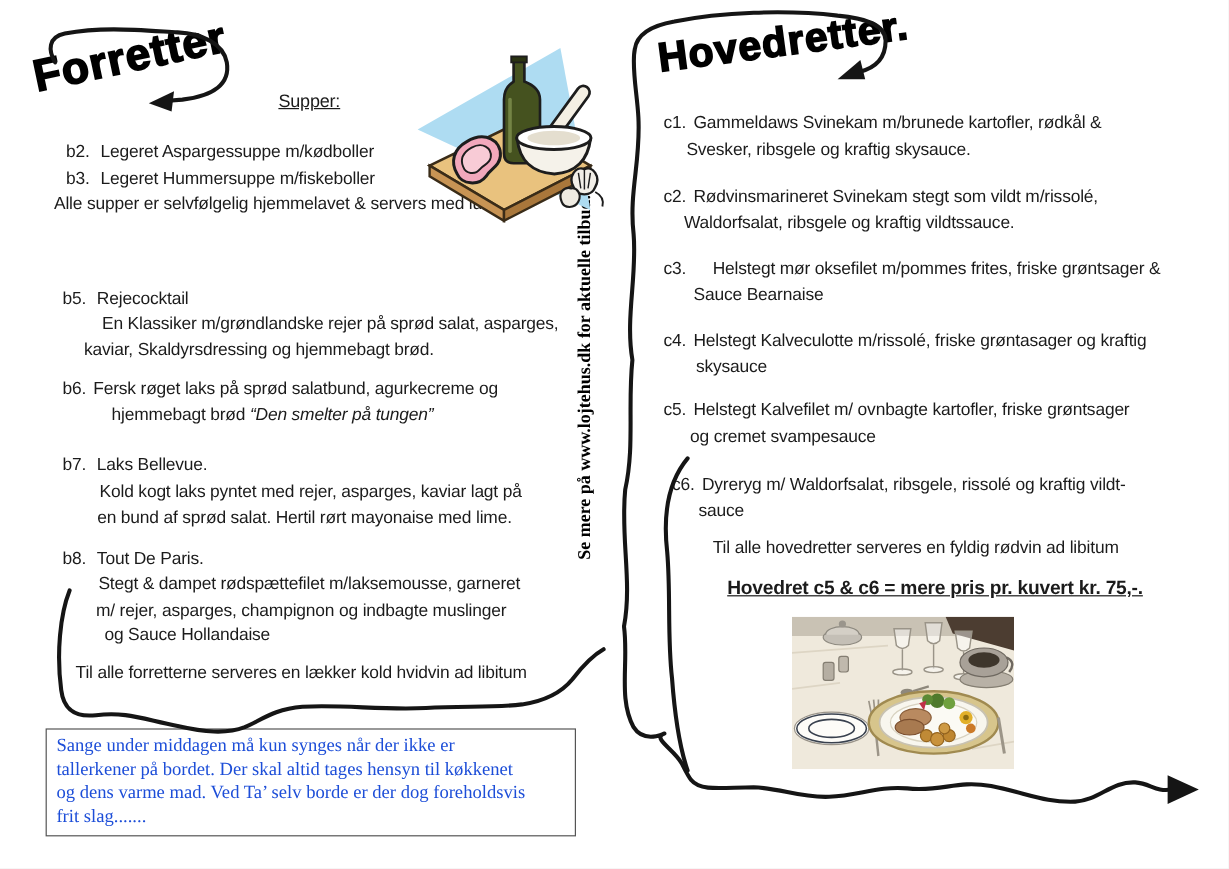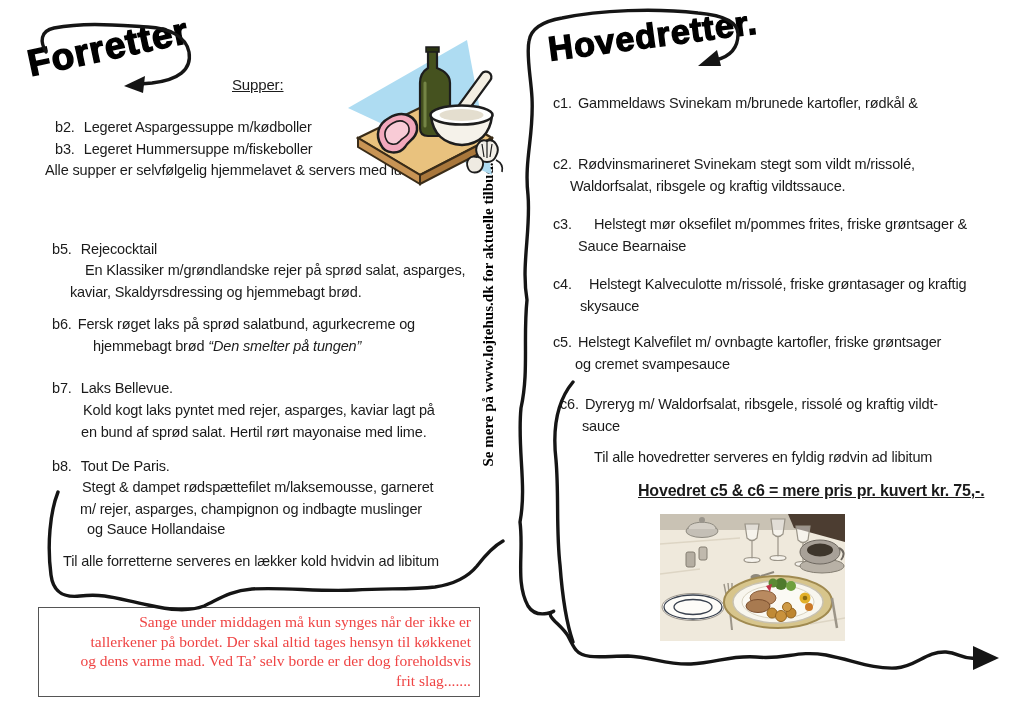--- a/index.html
+++ b/index.html
@@ -8,27 +8,27 @@
   .line{position:absolute;white-space:nowrap;font-size:14.5px;letter-spacing:-0.15px;line-height:16px;}
   .code{display:inline-block;margin-right:9px;}
   .it{font-style:italic;}
   .menu-header{position:absolute;font-weight:bold;color:#000;
                -webkit-text-stroke:1.4px #000;letter-spacing:1px;white-space:nowrap;}
   #forretter-header{left:24px;top:44px;font-size:37px;transform:rotate(-12deg);transform-origin:left top;}
   #hovedretter-header{left:546px;top:30px;font-size:34px;transform:rotate(-7.5deg);transform-origin:left top;}
   .underl{text-decoration:underline;}
   #supper-title{left:232px;top:77px;font-size:15px;text-decoration:underline;}
   #wine-note-right{left:594px;top:449px;}
-  #price-note{left:606px;top:483px;font-size:16px;font-weight:bold;letter-spacing:-0.2px;margin-left:32px;}
+  #price-note{left:606px;top:483px;font-size:16px;font-weight:bold;letter-spacing:-0.2px;}
   #side-note{position:absolute;left:338px;top:308px;width:300px;text-align:center;
              transform:rotate(-90deg);font-family:"Liberation Serif",serif;font-weight:bold;
              font-size:15px;white-space:nowrap;color:#000;}
   #bottom-note{position:absolute;left:38px;top:607px;width:424px;border:1px solid #555;
                padding:4px 8px 6px 8px;font-family:"Liberation Serif",serif;font-size:15.5px;
-               line-height:19.5px;color:#ef4444;text-align:right;}
+               line-height:19.5px;color:#1d4ed8;}
   #bottom-note div{white-space:nowrap;}
   svg{position:absolute;left:0;top:0;pointer-events:none;}
   #frame-svg{z-index:3;}
   #clipart{left:340px;top:28px;z-index:1;}
   #photo{left:660px;top:514px;z-index:1;}
 </style>
 </head>
 <body>
 
 <div id="page">
@@ -55,28 +55,29 @@
   <div class="line" style="left:81px;top:424px">en bund af sprød salat. Hertil rørt mayonaise med lime.</div>
 
   <div class="line" style="left:52px;top:458px"><span class="code">b8.</span><span>Tout De Paris.</span></div>
   <div class="line" style="left:82px;top:479px">Stegt &amp; dampet rødspættefilet m/laksemousse, garneret</div>
   <div class="line" style="left:80px;top:501px">m/ rejer, asparges, champignon og indbagte muslinger</div>
   <div class="line" style="left:87px;top:521px">og Sauce Hollandaise</div>
 
   <div class="line" style="left:63px;top:553px">Til alle forretterne serveres en lækker kold hvidvin ad libitum</div>
 
   <div class="line" style="left:553px;top:95px"><span class="code" style="margin-right:6px">c1.</span><span>Gammeldaws Svinekam m/brunede kartofler, rødkål &amp;</span></div>
+  <div class="line" style="left:572px;top:117px">Svesker, ribsgele og kraftig skysauce.</div>
 
   <div class="line" style="left:553px;top:156px"><span class="code" style="margin-right:6px">c2.</span><span>Rødvinsmarineret Svinekam stegt som vildt m/rissolé,</span></div>
   <div class="line" style="left:570px;top:178px">Waldorfsalat, ribsgele og kraftig vildtssauce.</div>
 
   <div class="line" style="left:553px;top:216px"><span class="code" style="margin-right:22px">c3.</span><span>Helstegt mør oksefilet m/pommes frites, friske grøntsager &amp;</span></div>
   <div class="line" style="left:578px;top:238px">Sauce Bearnaise</div>
 
-  <div class="line" style="left:553px;top:276px"><span class="code" style="margin-right:17px">c4.</span><span>Helstegt Kalveculotte m/rissolé, friske grøntasager og kraftig</span></div>
+  <div class="line" style="left:553px;top:276px"><span class="code" style="margin-right:6px">c4.</span><span>Helstegt Kalveculotte m/rissolé, friske grøntasager og kraftig</span></div>
   <div class="line" style="left:580px;top:298px">skysauce</div>
 
   <div class="line" style="left:553px;top:334px"><span class="code" style="margin-right:6px">c5.</span><span>Helstegt Kalvefilet m/ ovnbagte kartofler, friske grøntsager</span></div>
   <div class="line" style="left:575px;top:356px">og cremet svampesauce</div>
 
   <div class="line" style="left:560px;top:396px"><span class="code" style="margin-right:6px">c6.</span><span>Dyreryg m/ Waldorfsalat, ribsgele, rissolé og kraftig vildt-</span></div>
   <div class="line" style="left:582px;top:418px">sauce</div>
 
   <div id="wine-note-right" class="line">Til alle hovedretter serveres en fyldig rødvin ad libitum</div>
   <div id="price-note" class="line underl">Hovedret c5 &amp; c6 = mere pris pr. kuvert kr. 75,-.</div>

